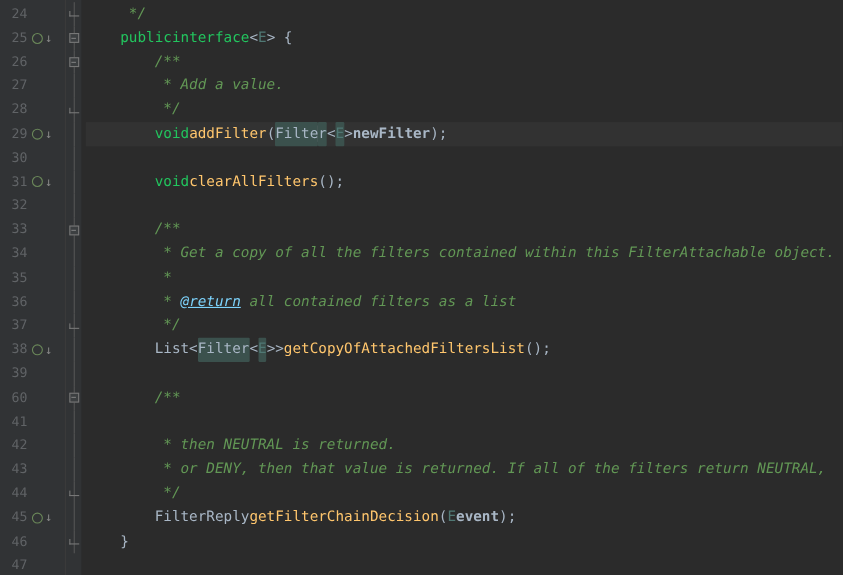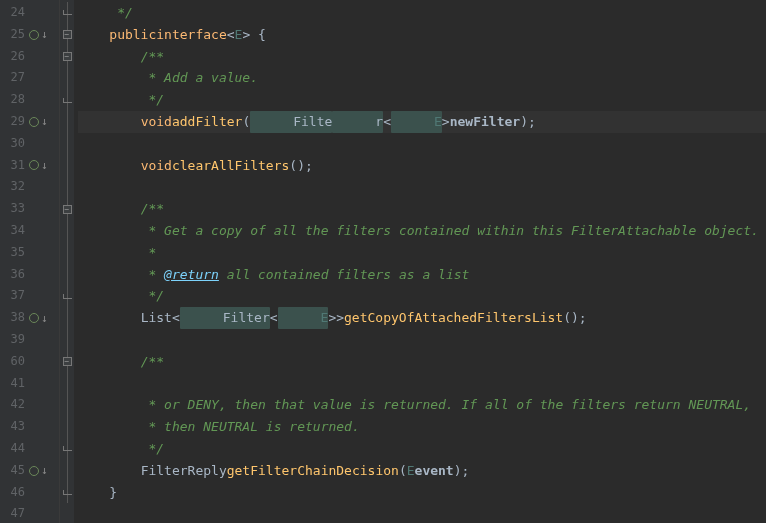--- a/index.html
+++ b/index.html
@@ -93,30 +93,30 @@
   }
   .code-row {
     height: 21.8px;
     white-space: pre;
     display: flex;
     align-items: center;
   }
   .code-row.current {
     background: #323232;
   }
-  .kw { color: #fdba74; }
+  .kw { color: #22c55e; }
   .type { color: #a9b7c6; }
   .ident { color: #ffc66d; }
   .method { color: #ffc66d; }
   .docc { color: #629755; font-style: italic; }
   .doctag { color: #7dd3fc; font-style: italic; text-decoration: underline;}
   .param { color: #a9b7c6; font-weight: bold; }
   .generic { color: #507874; }
   .punct { color: #a9b7c6; }
-  .hl { background: #3b514d; border-radius:1px;padding-left:43px; }
+  .hl { background: #3b514d; border-radius:1px; }
   .cursor {
     display:inline-block; width:1px; height:15px;
     background:#bbb; vertical-align:middle;
     margin:0 -0.5px;
   }
   .ind { display:inline-block; }
 </style>
 </head>
 <body>
 
@@ -327,20 +327,20 @@
       <div class="code-row"></div>
       <div class="code-row"><span class="ind">        </span><span class="docc">/**</span></div>
       <div class="code-row"><span class="ind">        </span><span class="docc"> * Get a copy of all the filters contained within this FilterAttachable object.</span></div>
       <div class="code-row"><span class="ind">        </span><span class="docc"> *</span></div>
       <div class="code-row"><span class="ind">        </span><span class="docc"> * </span><span class="doctag">@return</span><span class="docc"> all contained filters as a list</span></div>
       <div class="code-row"><span class="ind">        </span><span class="docc"> */</span></div>
       <div class="code-row"><span class="ind">        </span><span class="type">List&lt;</span><span class="hl">Filter</span><span class="type">&lt;</span><span class="generic hl">E</span><span class="type">&gt;&gt;</span> <span class="method">getCopyOfAttachedFiltersList</span><span class="punct">();</span></div>
       <div class="code-row"></div>
       <div class="code-row"><span class="ind">        </span><span class="docc">/**</span></div>
       <div class="code-row"><span class="ind">        </span></div>
+      <div class="code-row"><span class="ind">        </span><span class="docc"> * then NEUTRAL is returned.</span></div>
       <div class="code-row"><span class="ind">        </span><span class="docc"> * or DENY, then that value is returned. If all of the filters return NEUTRAL,</span></div>
-      <div class="code-row"><span class="ind">        </span><span class="docc"> * then NEUTRAL is returned.</span></div>
       <div class="code-row"><span class="ind">        </span><span class="docc"> */</span></div>
       <div class="code-row"><span class="ind">        </span><span class="type">FilterReply</span> <span class="method">getFilterChainDecision</span><span class="punct">(</span><span class="generic">E</span> <span class="param">event</span><span class="punct">);</span></div>
       <div class="code-row"><span class="ind">    </span><span class="punct">}</span></div>
       <div class="code-row"></div>
     </div>
 </div>
 
 </body></html>

